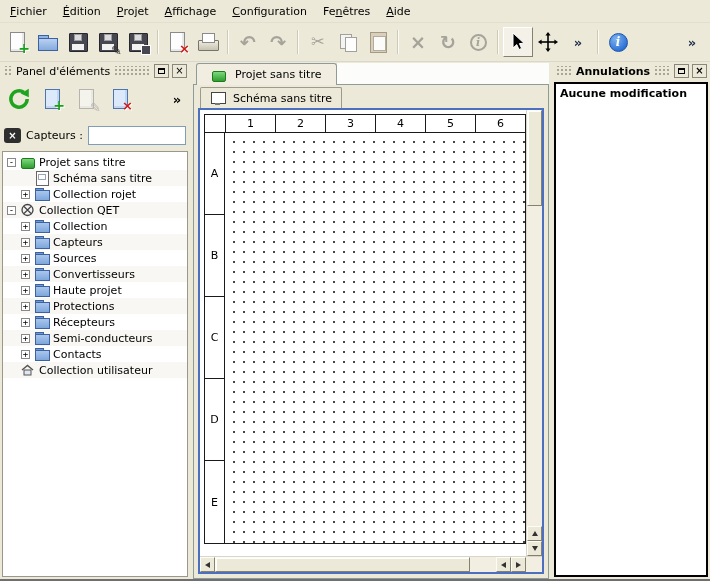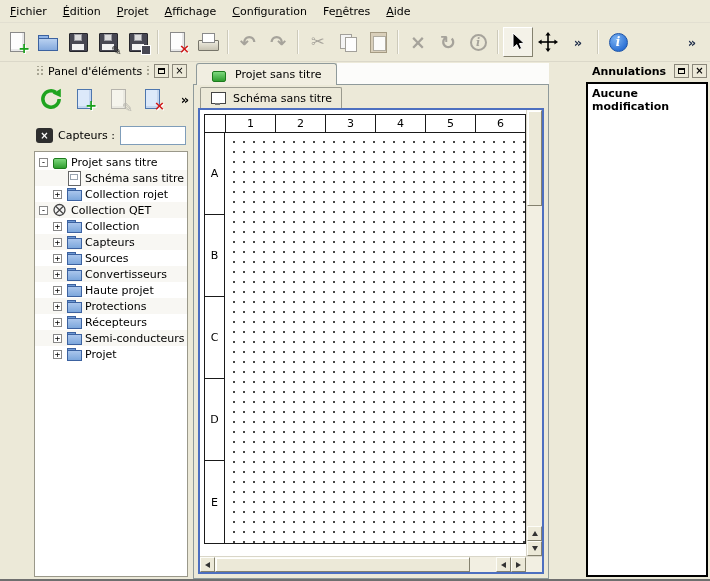--- a/index.html
+++ b/index.html
@@ -51,21 +51,21 @@
   .info-blue{width:19px;height:19px;border-radius:50%;background:radial-gradient(circle at 35% 30%,#7db4f2,#2a6fd4 75%);
              border:1px solid #1c54a8;color:#fff;display:flex;align-items:center;justify-content:center;
              font-weight:bold;font-style:italic;font-size:12px;font-family:"DejaVu Serif",serif;}
 
   
   .main{flex:1;display:flex;min-height:0;}
   .splitter{width:3px;flex:none;}
   .bottom-edge{height:2px;background:#6f6f6f;flex:none;}
 
   
-  .dock{display:flex;flex-direction:column;min-height:0;padding-left:32px;}
+  .dock{display:flex;flex-direction:column;min-height:0;}
   .left-dock{width:190px;flex:none;}
   .right-dock{width:158px;flex:none;font-weight:bold;}
   .dock-title{height:18px;display:flex;align-items:center;gap:3px;padding:0 3px;flex:none;}
   .dock-title-text{white-space:nowrap;}
   .grip{height:10px;background-image:radial-gradient(#a8a593 1px,transparent 1.15px);background-size:4px 4px;background-position:1px 2px;}
   .grip.lead{width:10px;flex:none;}
   .grip.fill{flex:1;}
   .dock-btn{width:15px;height:14px;flex:none;border:1px solid #8a877a;background:#ece9d8;display:flex;
             align-items:center;justify-content:center;font-size:10px;line-height:1;}
   .float-glyph{width:7px;height:6px;border:1px solid #000;border-top-width:2px;}
@@ -362,21 +362,29 @@
           <span>Récepteurs</span>
         </div>
         <div class="tree-row d1">
           <span class="exp">+</span>
           <span class="ti ti-folder"></span>
           <span>Semi-conducteurs</span>
         </div>
         <div class="tree-row d1">
           <span class="exp">+</span>
           <span class="ti ti-folder"></span>
-          <span>Projet</span>
+          <span>Contacts</span>
+        </div>
+        <div class="tree-row d0">
+          <span class="exp hidden"></span>
+          <svg class="ti" viewBox="0 0 15 14">
+              <path d="M2 7 L7.5 2.5 L13 7" fill="none" stroke="#555" stroke-width="1.4"></path>
+              <rect x="4" y="7" width="7" height="5" fill="#dfe7f2" stroke="#555"></rect>
+            </svg>
+          <span>Collection utilisateur</span>
         </div>
       </div>
     </div>
 
     <div class="splitter"></div>
 
     <div class="center">
       <div class="project-tabbar">
         <div class="project-tab">
           <span class="ti ti-project"></span>

